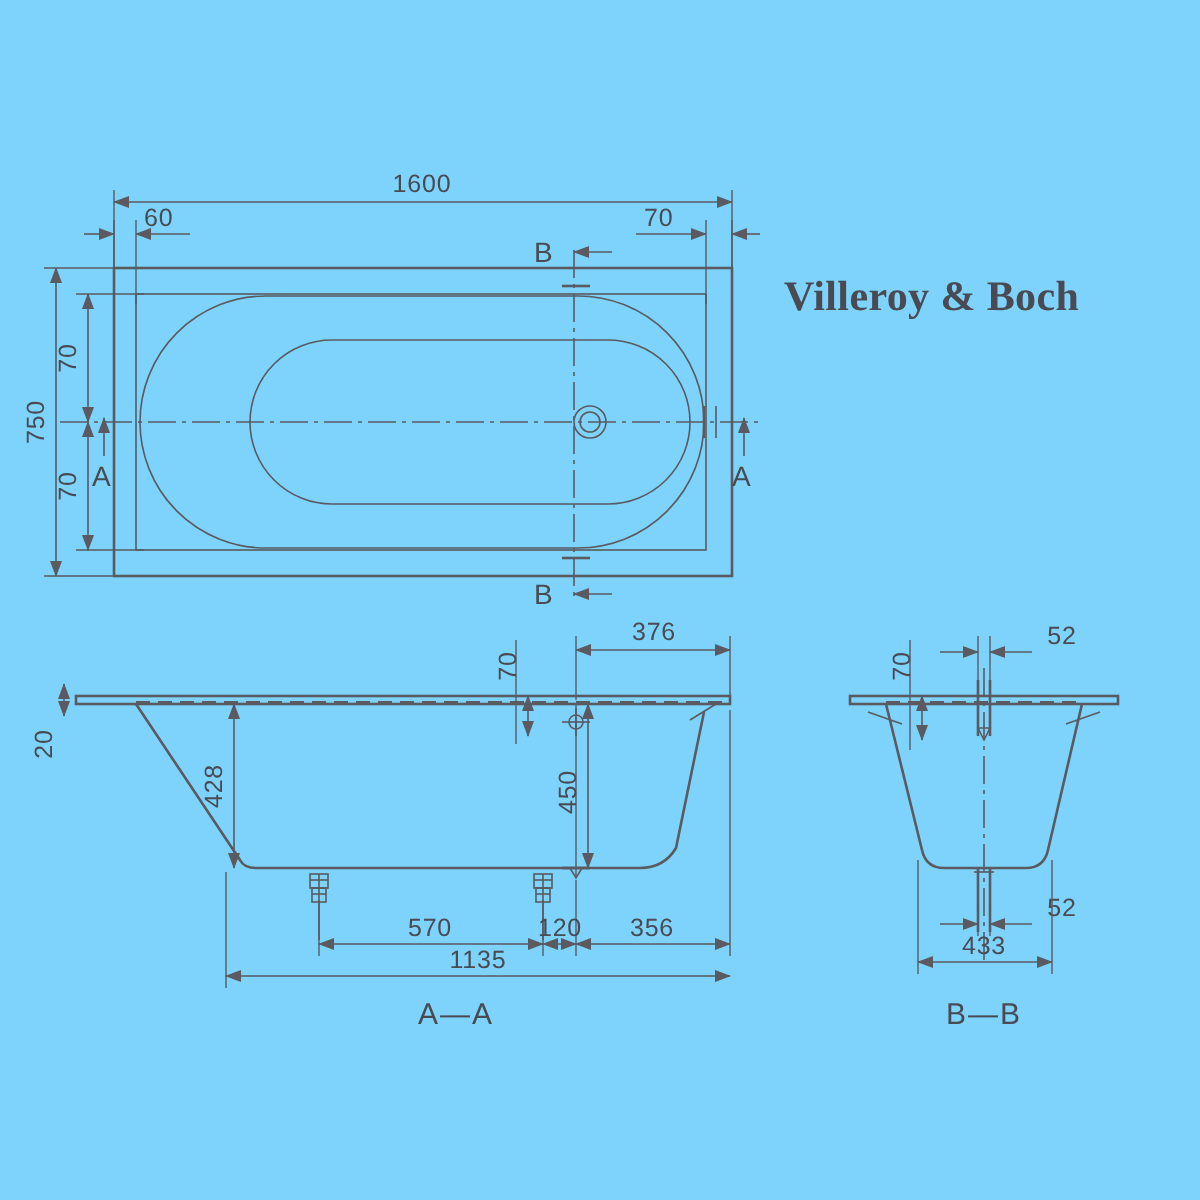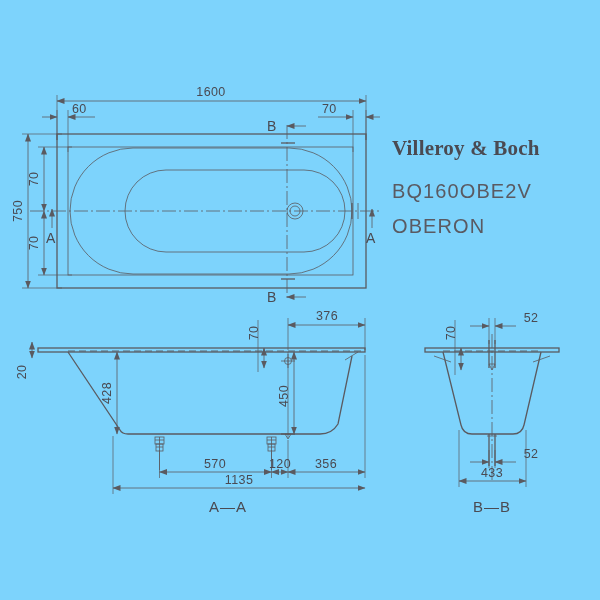--- a/index.html
+++ b/index.html
@@ -237,16 +237,14 @@
       <line class="ln ext" x1="459" y1="430" x2="459" y2="487"></line>
       <line class="ln ext" x1="526" y1="430" x2="526" y2="487"></line>
       <line class="ln dim" x1="459" y1="481" x2="526" y2="481"></line>
       <text class="t tc" x="492" y="477">433</text>
 
       <text class="title" x="492" y="512">B—B</text>
     </g>
   </svg>
 
   <div class="brand" id="brand-name">Villeroy &amp; Boch</div>
-  <div class="brand" id="model-code">BQ160OBE2V</div>
-  <div class="brand" id="model-name">OBERON</div>
 
 </div>
 
 </body></html>

